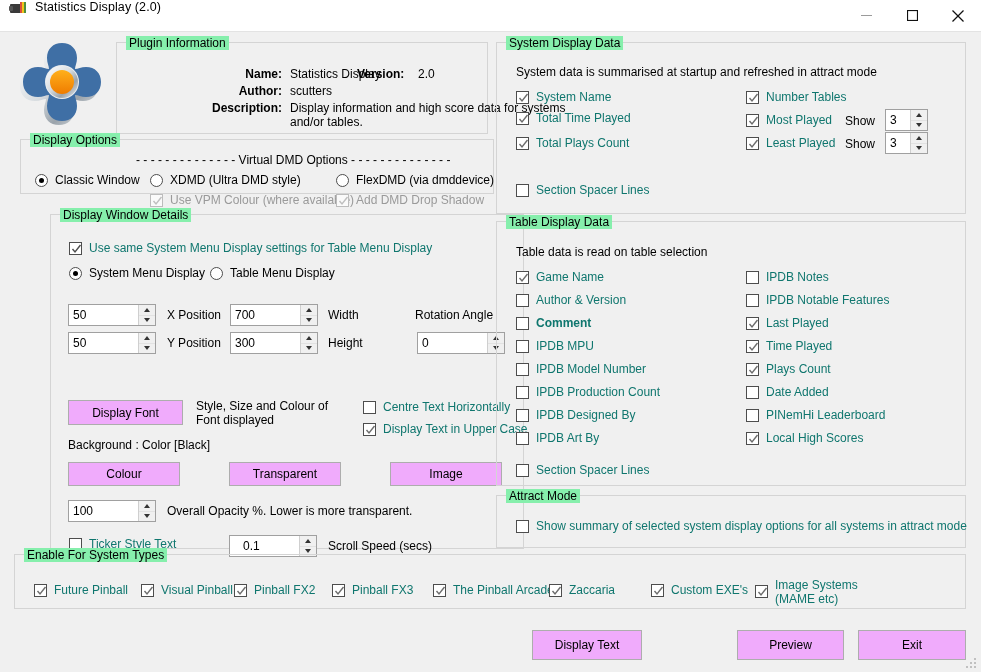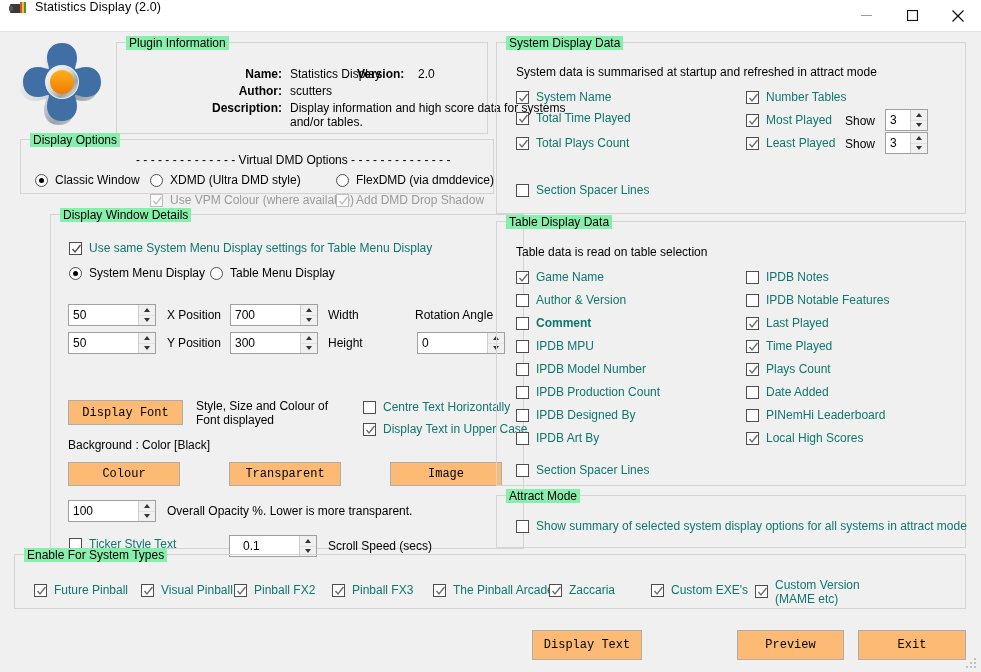--- a/index.html
+++ b/index.html
@@ -81,23 +81,23 @@
   .spin { position:absolute; height:22px; border:1px solid #a0a0a0; background:#fff; display:flex; }
   .spin .val { flex:1; display:flex; align-items:center; padding-left:4px; font-size:12px; color:#000; }
   .spin .arrows { width:17px; border-left:1px solid #cfcfcf; display:flex; flex-direction:column; background:#f0f0f0; }
   .spin .arrows > div { flex:1; display:flex; align-items:center; justify-content:center; }
   .spin .arrows > div:first-child { border-bottom:1px solid #e2e2e2; }
   .tri-u { width:0;height:0;border-left:3.5px solid transparent;border-right:3.5px solid transparent;border-bottom:4px solid #333; }
   .tri-d { width:0;height:0;border-left:3.5px solid transparent;border-right:3.5px solid transparent;border-top:4px solid #333; }
 
   
   .btn {
-    position:absolute; background:#fdba74; border:1px solid #adadad;
+    position:absolute; background:#f0abfc; border:1px solid #adadad;
     display:flex; align-items:center; justify-content:center;
-    font-size:12px; color:#000; cursor:default;font-family:Liberation Mono, monospace;
+    font-size:12px; color:#000; cursor:default;
   }
 
   
   .logo { position:absolute; }
   .logo svg { display:block; }
 
   .dashline { position:absolute; font-size:12px; color:#000; white-space:nowrap; letter-spacing:0px; }
 
   .grip { position:absolute; right:4px; bottom:3px; width:11px; height:11px; }
   .grip i { position:absolute; width:2px; height:2px; background:#c0c0c0; }
@@ -606,21 +606,21 @@
       </span>
       <span class="txt">Custom EXE's</span>
     </label>
     <label class="cb" style="left:740px; top:23px;">
       <span class="box" style="margin-top:7px;">
         <svg class="tick" viewBox="0 0 11 12">
             <polyline points="1.5,6 4,9 9.5,2" fill="none" stroke="#6d6d6d" stroke-width="1.4"></polyline>
           </svg>
       </span>
       <span class="txt">
-        <span style="display:block;">Custom Version</span>
+        <span style="display:block;">Image Systems</span>
         <span style="display:block;">(MAME etc)</span>
       </span>
     </label>
   </div>
 
   <div class="btn" style="left:532px; top:598px; width:110px; height:30px;">
     <span>Display Text</span>
   </div>
   <div class="btn" style="left:737px; top:598px; width:107px; height:30px;">
     <span>Preview</span>

